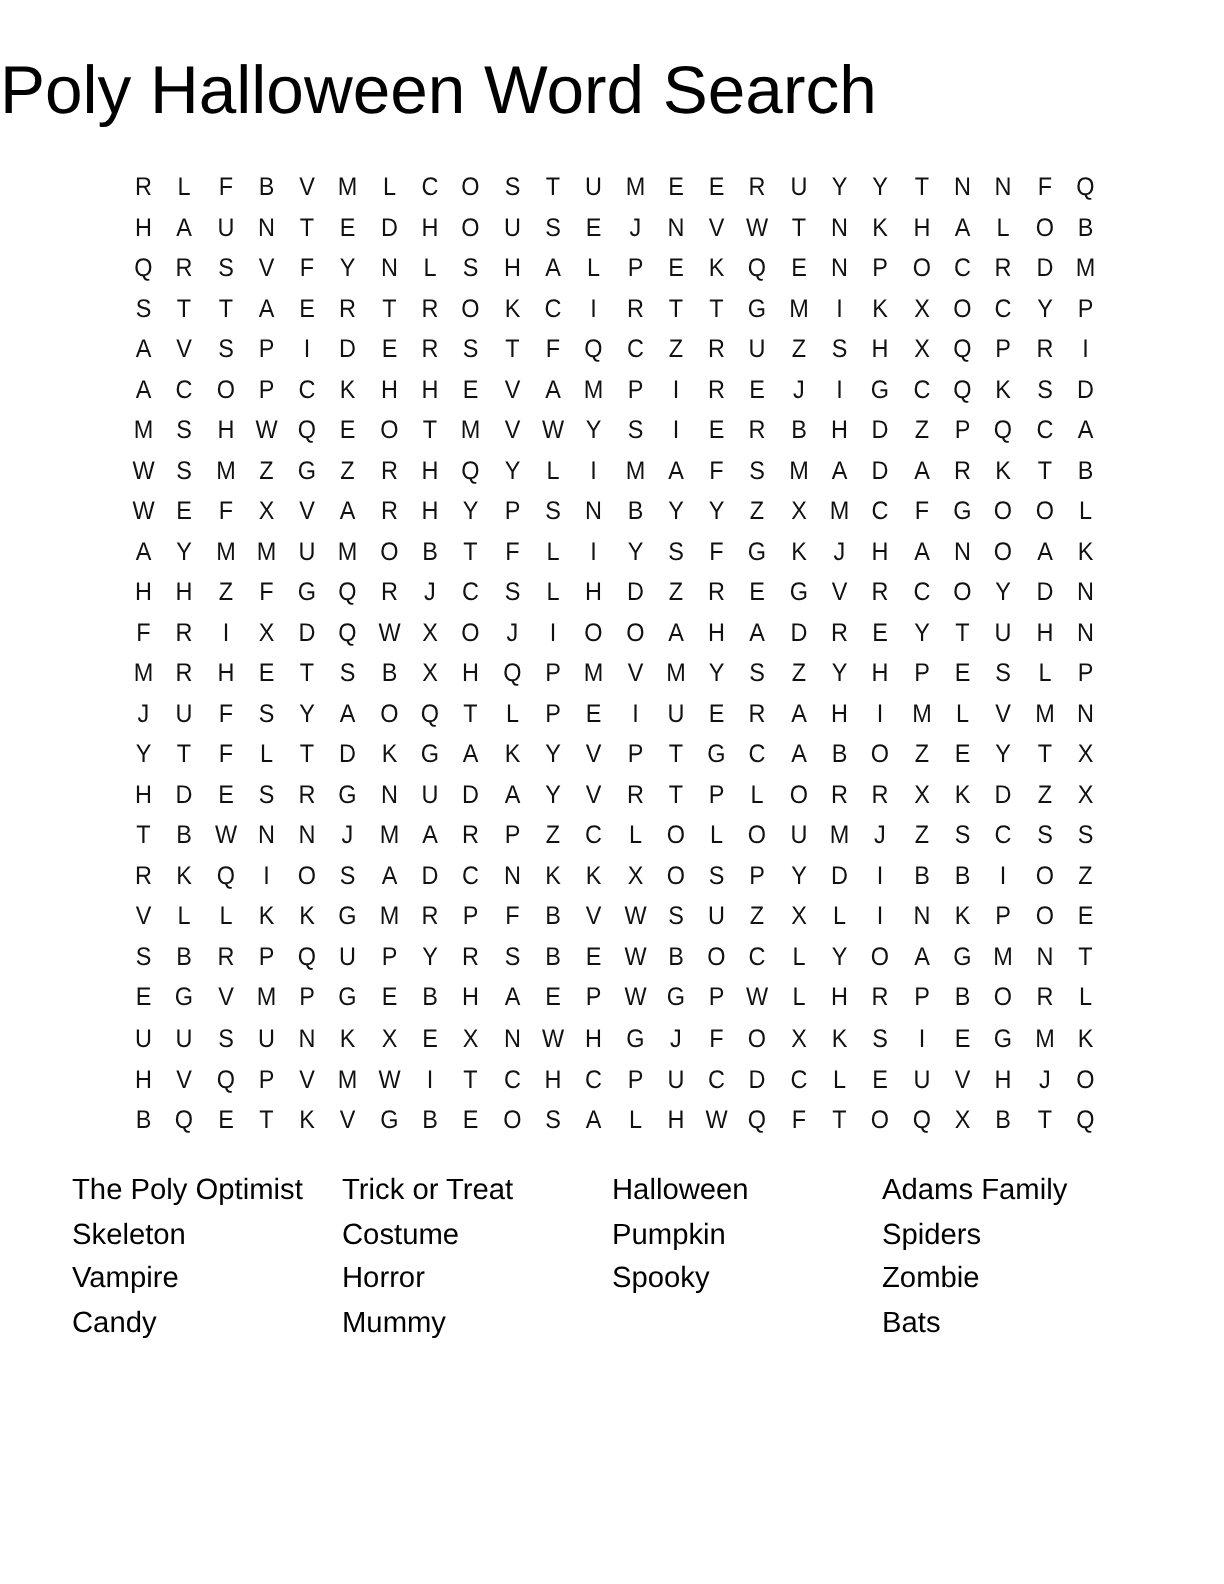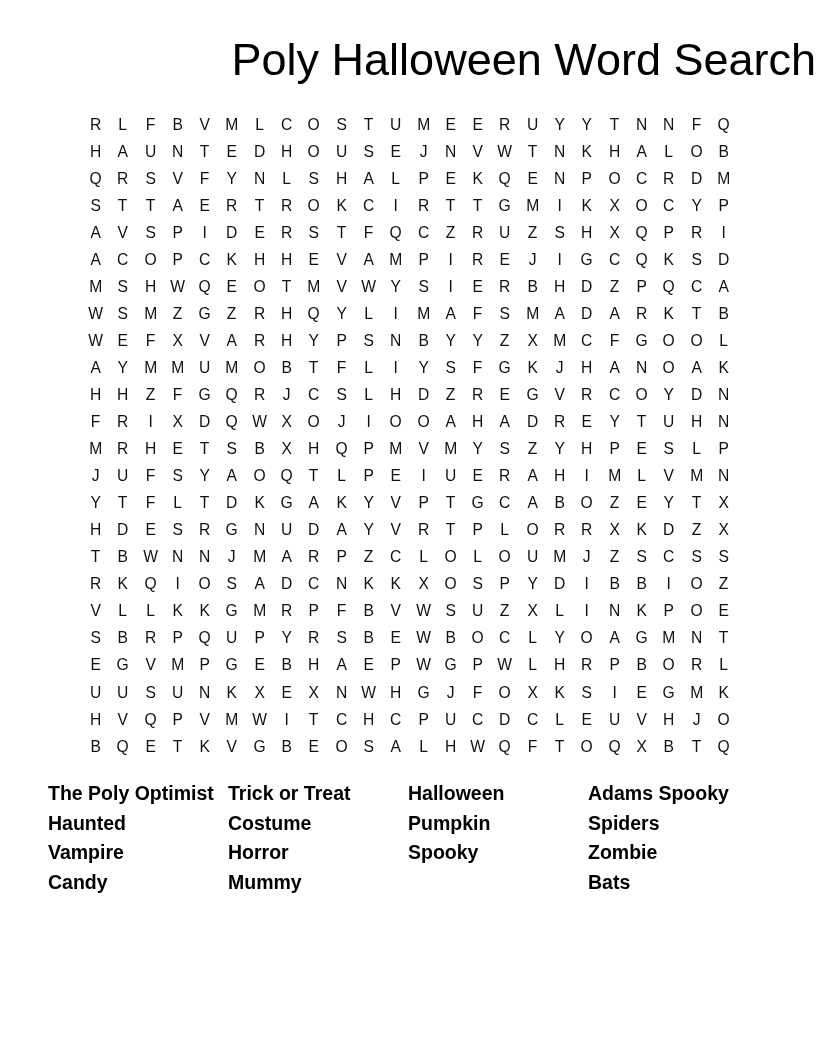--- a/index.html
+++ b/index.html
@@ -11,21 +11,21 @@
     color: #000000;
     font-family: "Liberation Sans", sans-serif;
     overflow: hidden;
   }
   .title {
     position: absolute;
     top: 34px;
     left: 0;
     width: 100%;
     margin: 0;
-    text-align: right;
+    text-align: left;
     font-size: 45px;
     font-weight: 500;
     letter-spacing: 0px;
     color: #000000;
   }
   .grid {
     position: absolute;
     left: 82px;
     top: 111px;
     display: grid;
@@ -45,21 +45,21 @@
     position: absolute;
     left: 48px;
     top: 779px;
     width: 740px;
     display: flex;
   }
   .wcol { width: 180px; flex: 0 0 180px; }
   .word {
     font-size: 19.5px;
     line-height: 29.7px;
-    font-weight: 700;
+    font-weight: 400;
     white-space: nowrap;
     color: #000000;
   }
 </style>
 </head>
 <body>
 
 <div class="page">
   <h1 class="title">Poly Halloween Word Search</h1>
   <div class="grid">
@@ -636,35 +636,35 @@
       <div class="cell">O</div>
       <div class="cell">Q</div>
       <div class="cell">X</div>
       <div class="cell">B</div>
       <div class="cell">T</div>
       <div class="cell">Q</div>
     </div>
   <div class="word-list">
       <div class="wcol">
         <div class="word">The Poly Optimist</div>
-        <div class="word">Haunted</div>
+        <div class="word">Skeleton</div>
         <div class="word">Vampire</div>
         <div class="word">Candy</div>
       </div>
       <div class="wcol">
         <div class="word">Trick or Treat</div>
         <div class="word">Costume</div>
         <div class="word">Horror</div>
         <div class="word">Mummy</div>
       </div>
       <div class="wcol">
         <div class="word">Halloween</div>
         <div class="word">Pumpkin</div>
         <div class="word">Spooky</div>
       </div>
       <div class="wcol">
-        <div class="word">Adams Spooky</div>
+        <div class="word">Adams Family</div>
         <div class="word">Spiders</div>
         <div class="word">Zombie</div>
         <div class="word">Bats</div>
       </div>
     </div>
 </div>
 
 </body></html>

